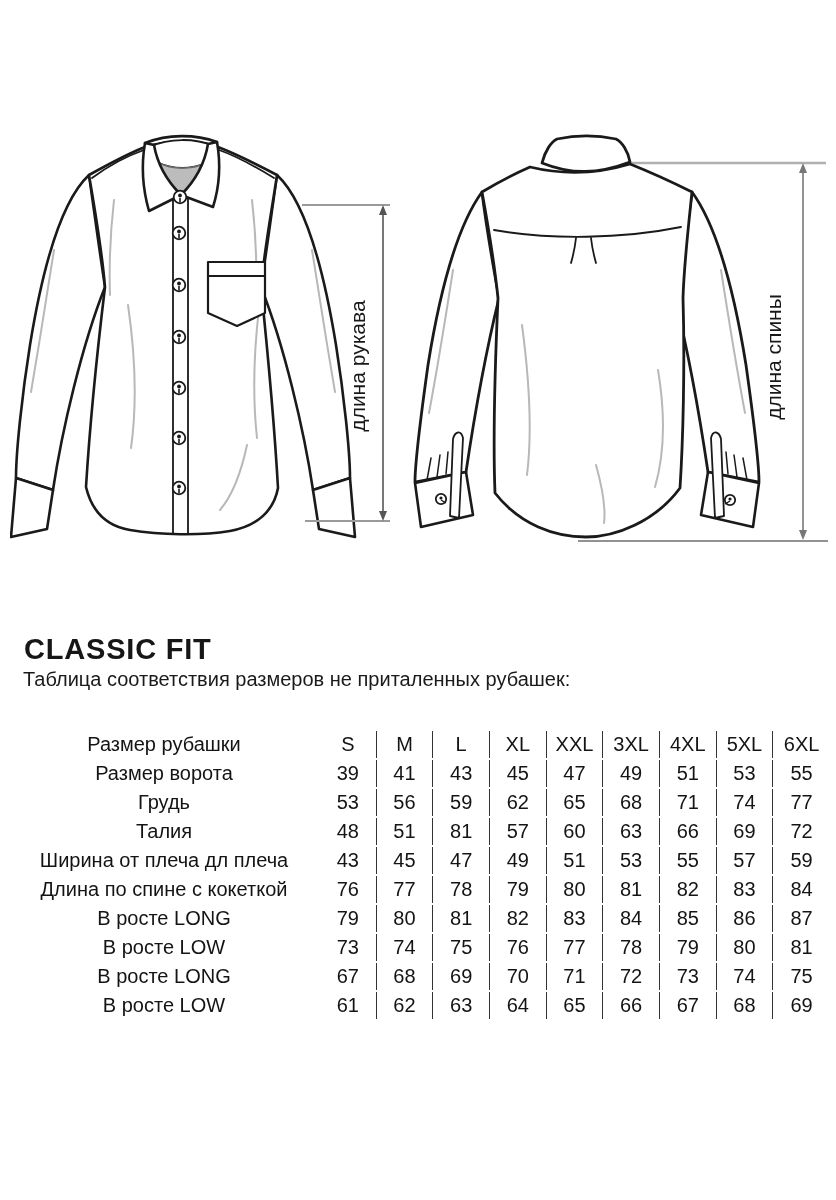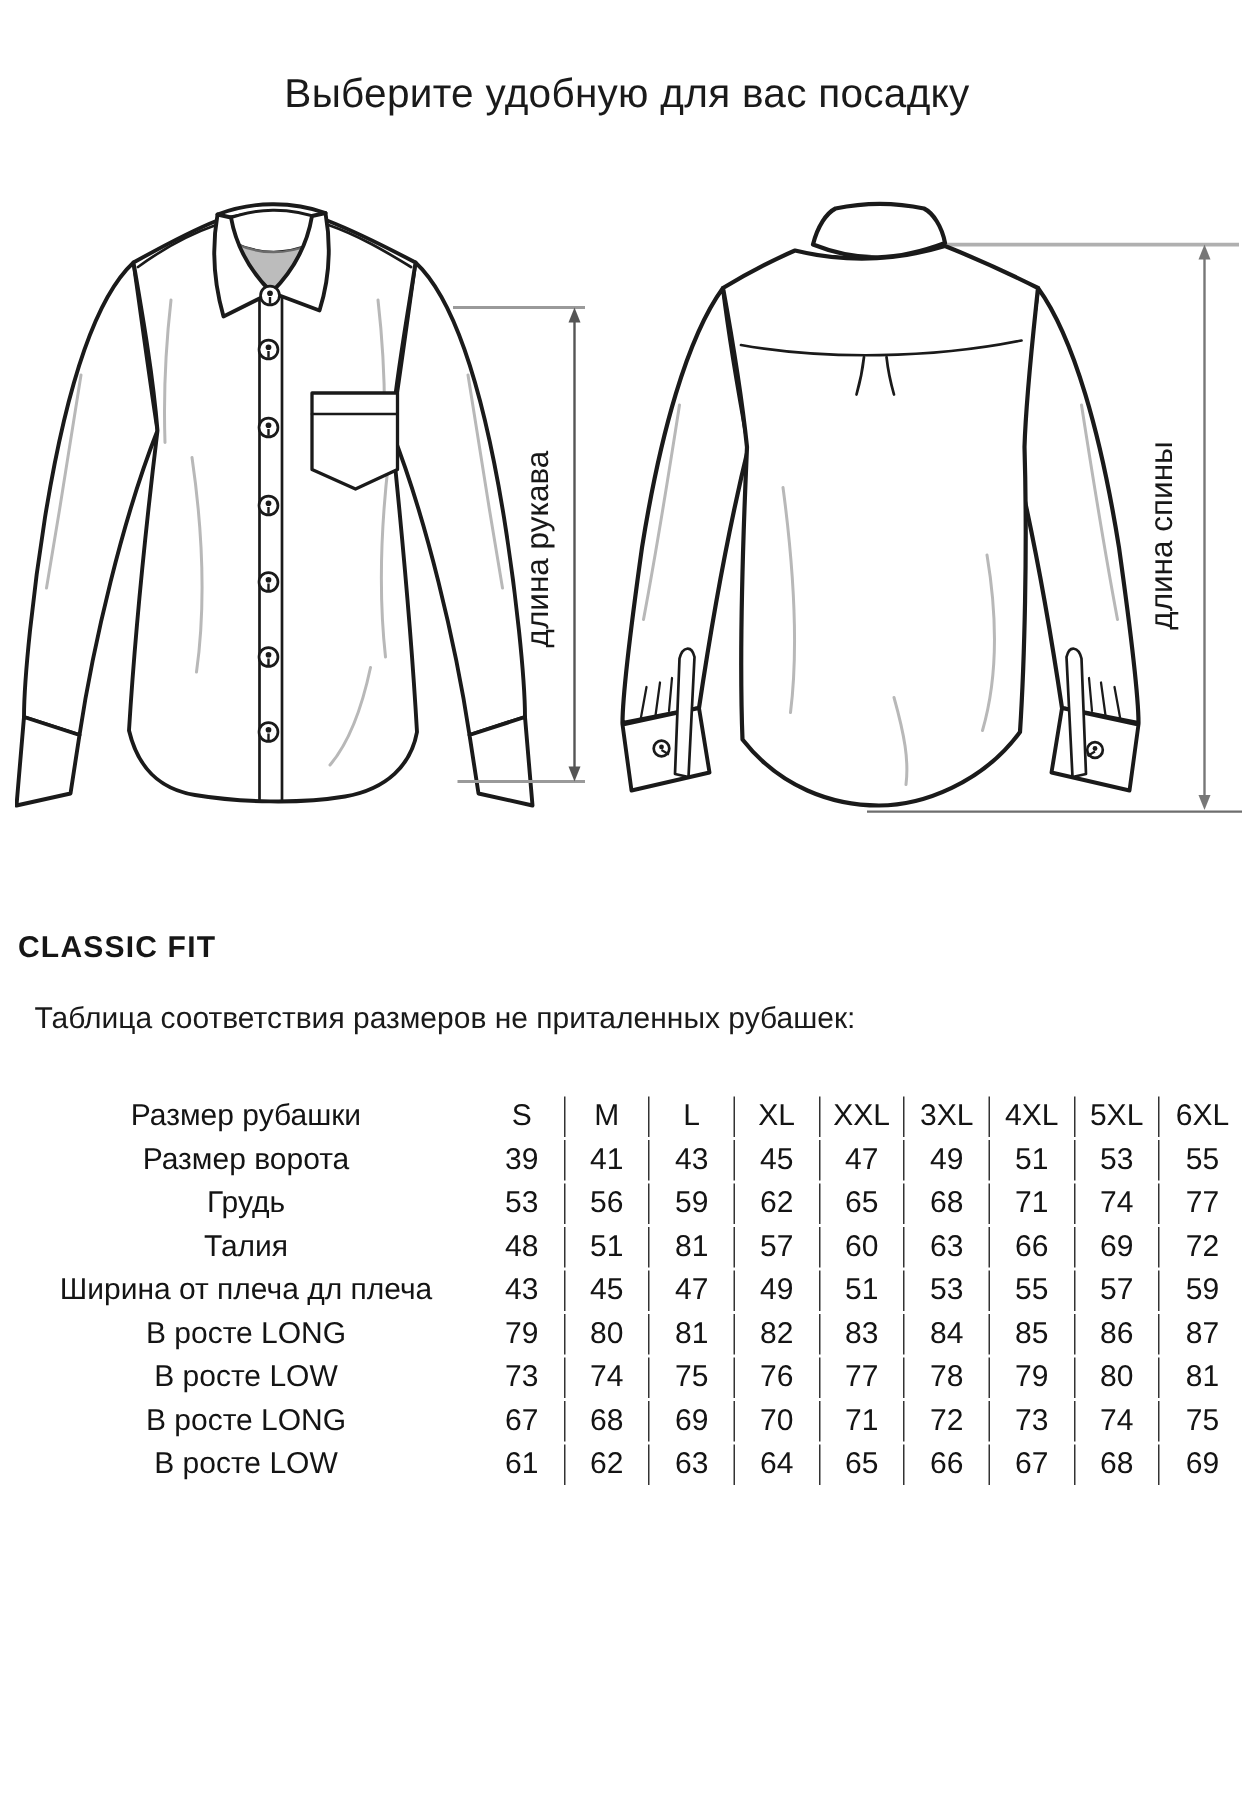--- a/index.html
+++ b/index.html
@@ -2,42 +2,41 @@
 <html><head>
 <meta charset="utf-8">
 <style>
   html,body{margin:0;padding:0;background:#fff;}
   .page{position:relative;width:836px;height:1200px;background:#fff;overflow:hidden;
         font-family:"Liberation Sans","DejaVu Sans",sans-serif;color:#111;}
   .title{position:absolute;top:47px;left:0;width:100%;margin:0;text-align:center;
          font-size:27px;font-weight:400;color:#1a1a1a;letter-spacing:0.2px;}
   .svg-front{position:absolute;left:10px;top:130px;}
   .svg-back{position:absolute;left:400px;top:130px;}
-  .fit-heading{position:absolute;top:617px;left:8px;margin:4px;font-size:20px;font-weight:800;
+  .fit-heading{position:absolute;top:617px;left:8px;margin:16px;font-size:29px;font-weight:800;
                letter-spacing:0.8px;color:#161616;}
   .table-caption{position:absolute;top:653px;left:8px;margin:15px;font-size:20px;font-weight:400;color:#1a1a1a;text-align:right;}
   table.size-table{position:absolute;top:729px;left:8px;width:822px;
                    border-collapse:separate;border-spacing:0 2px;table-layout:fixed;}
   .size-table td{height:27px;line-height:27px;padding:0;font-size:20px;font-weight:400;
                  color:#141414;white-space:nowrap;overflow:hidden;}
   .size-table td.lbl{text-align:center;}
   .size-table td.val{text-align:center;border-right:1.5px solid #333;}
   .size-table tr td.val:last-child{border-right:none;text-align:center;}
   svg text.dim-label{font-family:"Liberation Sans","DejaVu Sans",sans-serif;
                      font-size:21px;fill:#181818;}
   svg .ln{fill:none;stroke:#1a1a1a;stroke-linecap:round;stroke-linejoin:round;}
   svg .fw{fill:#fff;stroke:#1a1a1a;stroke-linecap:round;stroke-linejoin:round;}
   svg .crease{fill:none;stroke:#b8b8b8;stroke-width:2;stroke-linecap:round;}
 </style>
 </head>
 <body>
 
 <div class="page">
 
-  <h1 class="title">Выберите удобную для вас посадку</h1>
 
   <svg class="svg-front" width="380" height="440" viewBox="0 0 380 440">
     <g>
 
       <path class="fw" stroke-width="2.6" d="M 79,45 C 52,70 33,135 20,215 C 12,265 6,322 6,348 L 43,360 C 52,300 72,215 95,157 C 89,118 84,80 79,45 Z"></path>
       <path class="fw" stroke-width="2.6" d="M 267,45 C 294,70 313,135 326,215 C 334,265 340,322 340,348 L 303,360 C 294,300 274,215 251,157 C 257,118 262,80 267,45 Z"></path>
       <path class="fw" stroke-width="2.6" d="M 6,348 L 43,360 L 37,399 L 1,407 Z"></path>
       <path class="fw" stroke-width="2.6" d="M 340,348 L 303,360 L 309,399 L 345,407 Z"></path>
 
       <path class="fw" stroke-width="2.6" d="M 79,45 C 97,35 117,24 135,17 C 160,10 186,10 208,17 C 226,24 248,35 267,45
@@ -214,20 +213,32 @@
           <td class="val">45</td>
           <td class="val">47</td>
           <td class="val">49</td>
           <td class="val">51</td>
           <td class="val">53</td>
           <td class="val">55</td>
           <td class="val">57</td>
           <td class="val">59</td>
         </tr>
         <tr>
+          <td class="lbl">Длина по спине с кокеткой</td>
+          <td class="val">76</td>
+          <td class="val">77</td>
+          <td class="val">78</td>
+          <td class="val">79</td>
+          <td class="val">80</td>
+          <td class="val">81</td>
+          <td class="val">82</td>
+          <td class="val">83</td>
+          <td class="val">84</td>
+        </tr>
+        <tr>
           <td class="lbl">В росте LONG</td>
           <td class="val">79</td>
           <td class="val">80</td>
           <td class="val">81</td>
           <td class="val">82</td>
           <td class="val">83</td>
           <td class="val">84</td>
           <td class="val">85</td>
           <td class="val">86</td>
           <td class="val">87</td>

